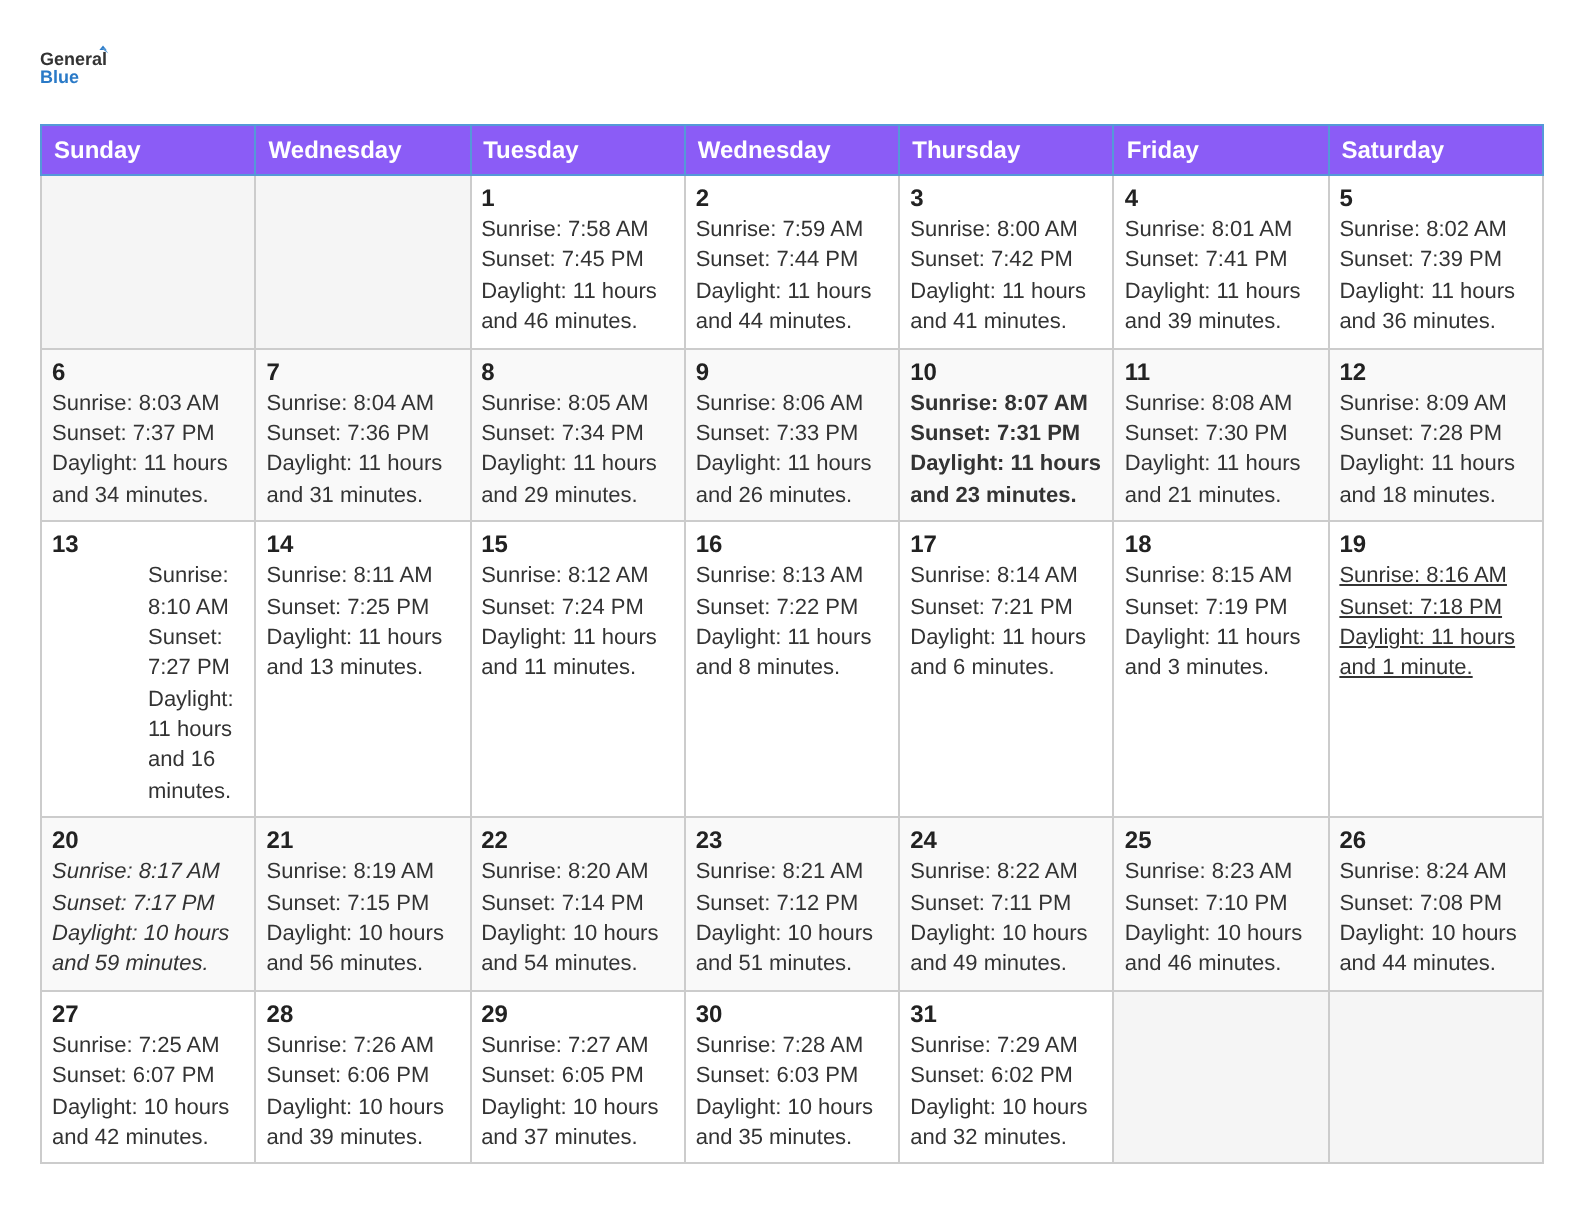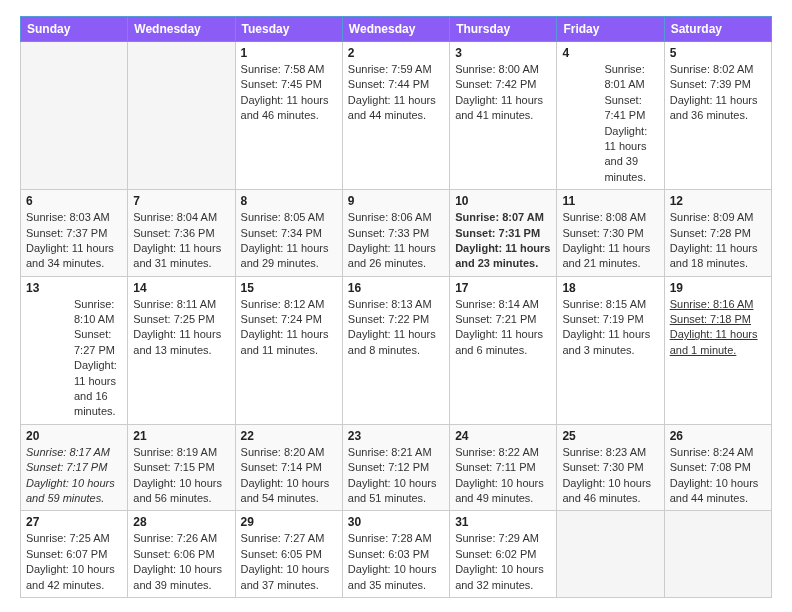--- a/index.html
+++ b/index.html
@@ -80,20 +80,34 @@
     .day-info {
       font-size: 11px;
       color: #333;
       line-height: 1.4;
     }
   </style>
 </head>
 <body>
 
 <div class="page">
+  <div class="header">
+    <div class="logo">
+    <svg width="36" height="36" viewBox="0 0 80 50">
+      <text x="0" y="22" font-family="Arial" font-size="20" font-weight="bold" fill="#333">General</text>
+      <text x="0" y="42" font-family="Arial" font-size="20" font-weight="bold" fill="#2a7ac7">Blue</text>
+      <polygon points="66,5 74,5 70,0" fill="#2a7ac7"></polygon>
+      <polygon points="68,3 76,9 72,3" fill="#5599d8"></polygon>
+    </svg>
+  </div>
+    <div class="title-block">
+      <div class="month-title"></div>
+      <div class="location"></div>
+    </div>
+  </div>
 
   <table class="calendar">
     <thead>
       <tr>
       <th>Sunday</th>
           <th>Wednesday</th>
           <th>Tuesday</th>
           <th>Wednesday</th>
           <th>Thursday</th>
           <th>Friday</th>
@@ -117,21 +131,21 @@
 Daylight: 11 hours and 44 minutes.</div>
           </td>
           <td>
             <span class="day-num">3</span>
             <div class="day-info" style="white-space: pre-line;">Sunrise: 8:00 AM
 Sunset: 7:42 PM
 Daylight: 11 hours and 41 minutes.</div>
           </td>
           <td>
             <span class="day-num">4</span>
-            <div class="day-info" style="white-space: pre-line; margin-left: 42px;">Sunrise: 8:01 AM
+            <div class="day-info" style="white-space: pre-line;">Sunrise: 8:01 AM
 Sunset: 7:41 PM
 Daylight: 11 hours and 39 minutes.</div>
           </td>
           <td>
             <span class="day-num">5</span>
             <div class="day-info" style="white-space: pre-line;">Sunrise: 8:02 AM
 Sunset: 7:39 PM
 Daylight: 11 hours and 36 minutes.</div>
           </td>
         </tr>
@@ -250,21 +264,21 @@
           </td>
           <td>
             <span class="day-num">24</span>
             <div class="day-info" style="white-space: pre-line;">Sunrise: 8:22 AM
 Sunset: 7:11 PM
 Daylight: 10 hours and 49 minutes.</div>
           </td>
           <td>
             <span class="day-num">25</span>
             <div class="day-info" style="white-space: pre-line;">Sunrise: 8:23 AM
-Sunset: 7:30 PM
+Sunset: 7:10 PM
 Daylight: 10 hours and 46 minutes.</div>
           </td>
           <td>
             <span class="day-num">26</span>
             <div class="day-info" style="white-space: pre-line;">Sunrise: 8:24 AM
 Sunset: 7:08 PM
 Daylight: 10 hours and 44 minutes.</div>
           </td>
         </tr>
         <tr>

